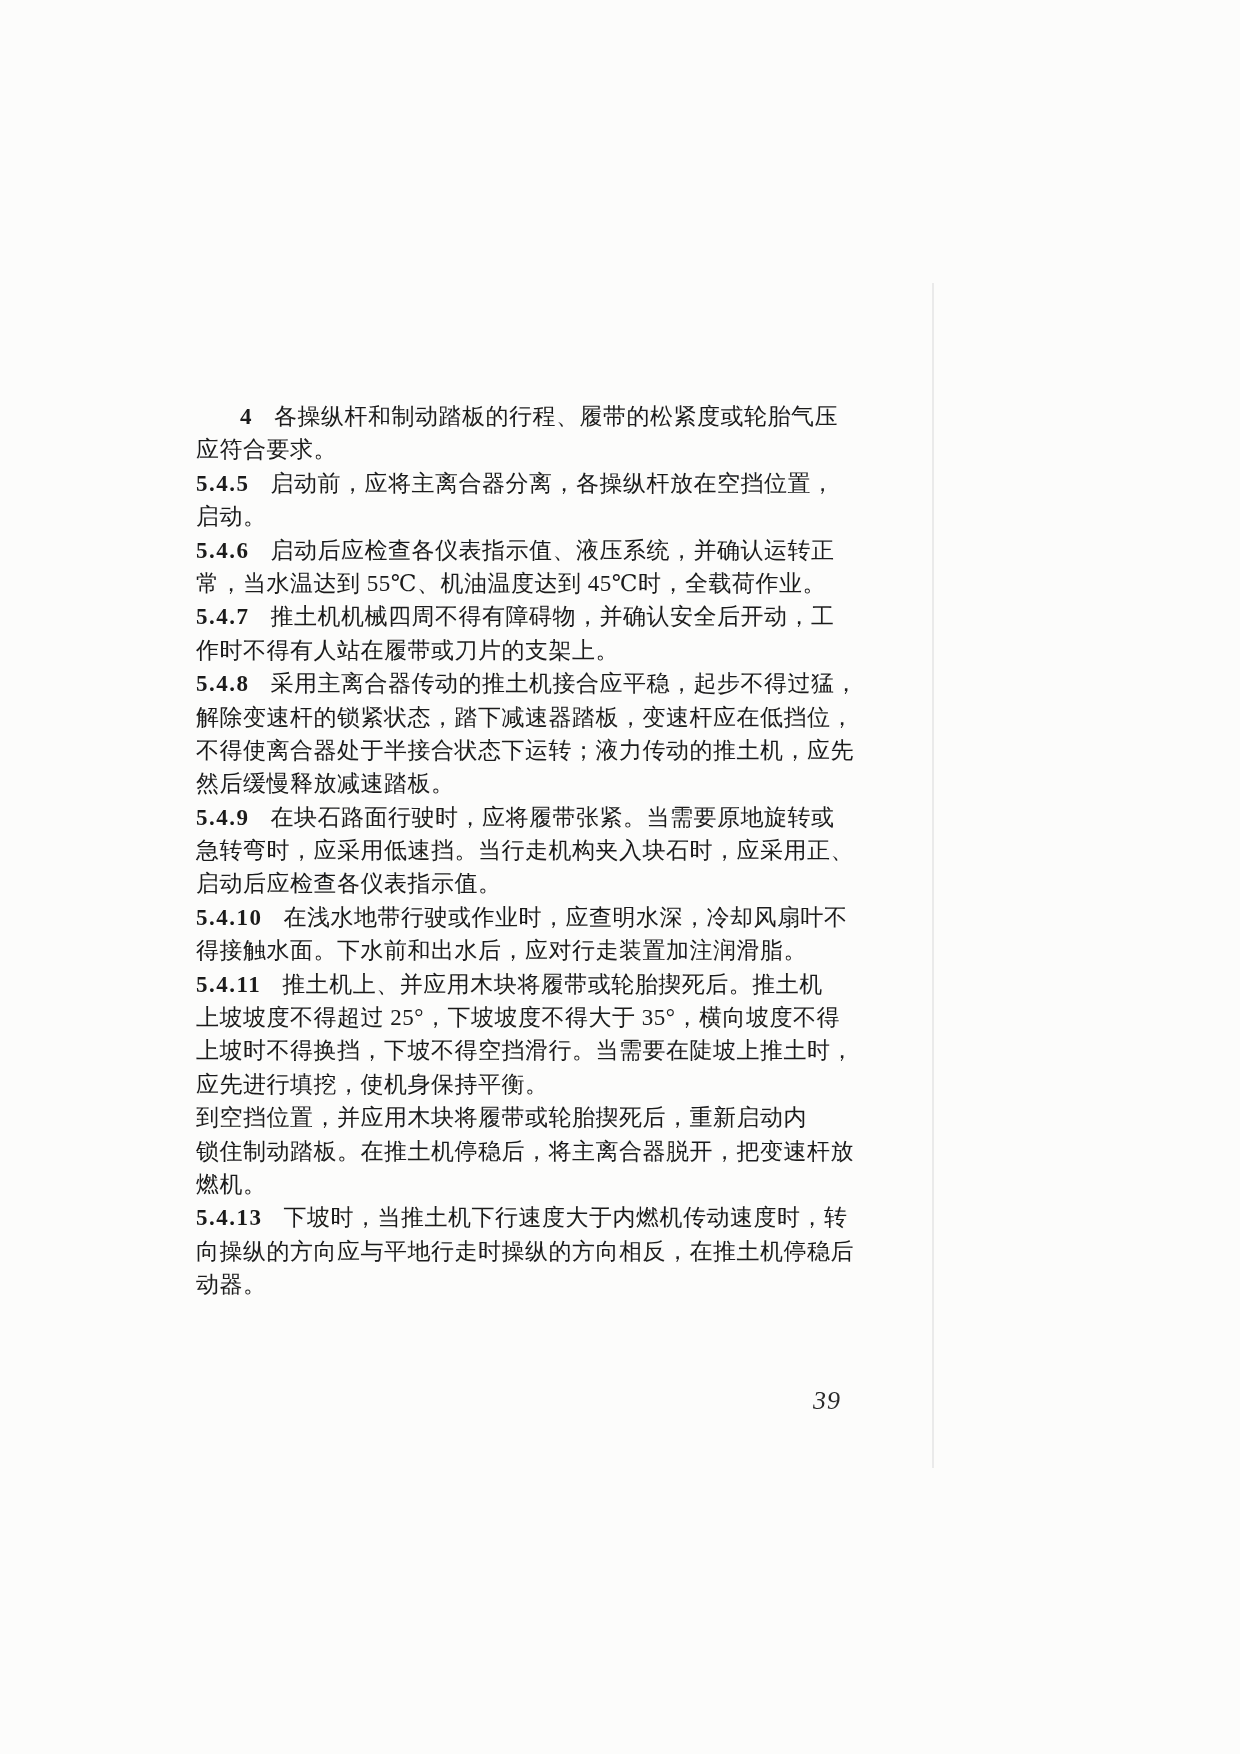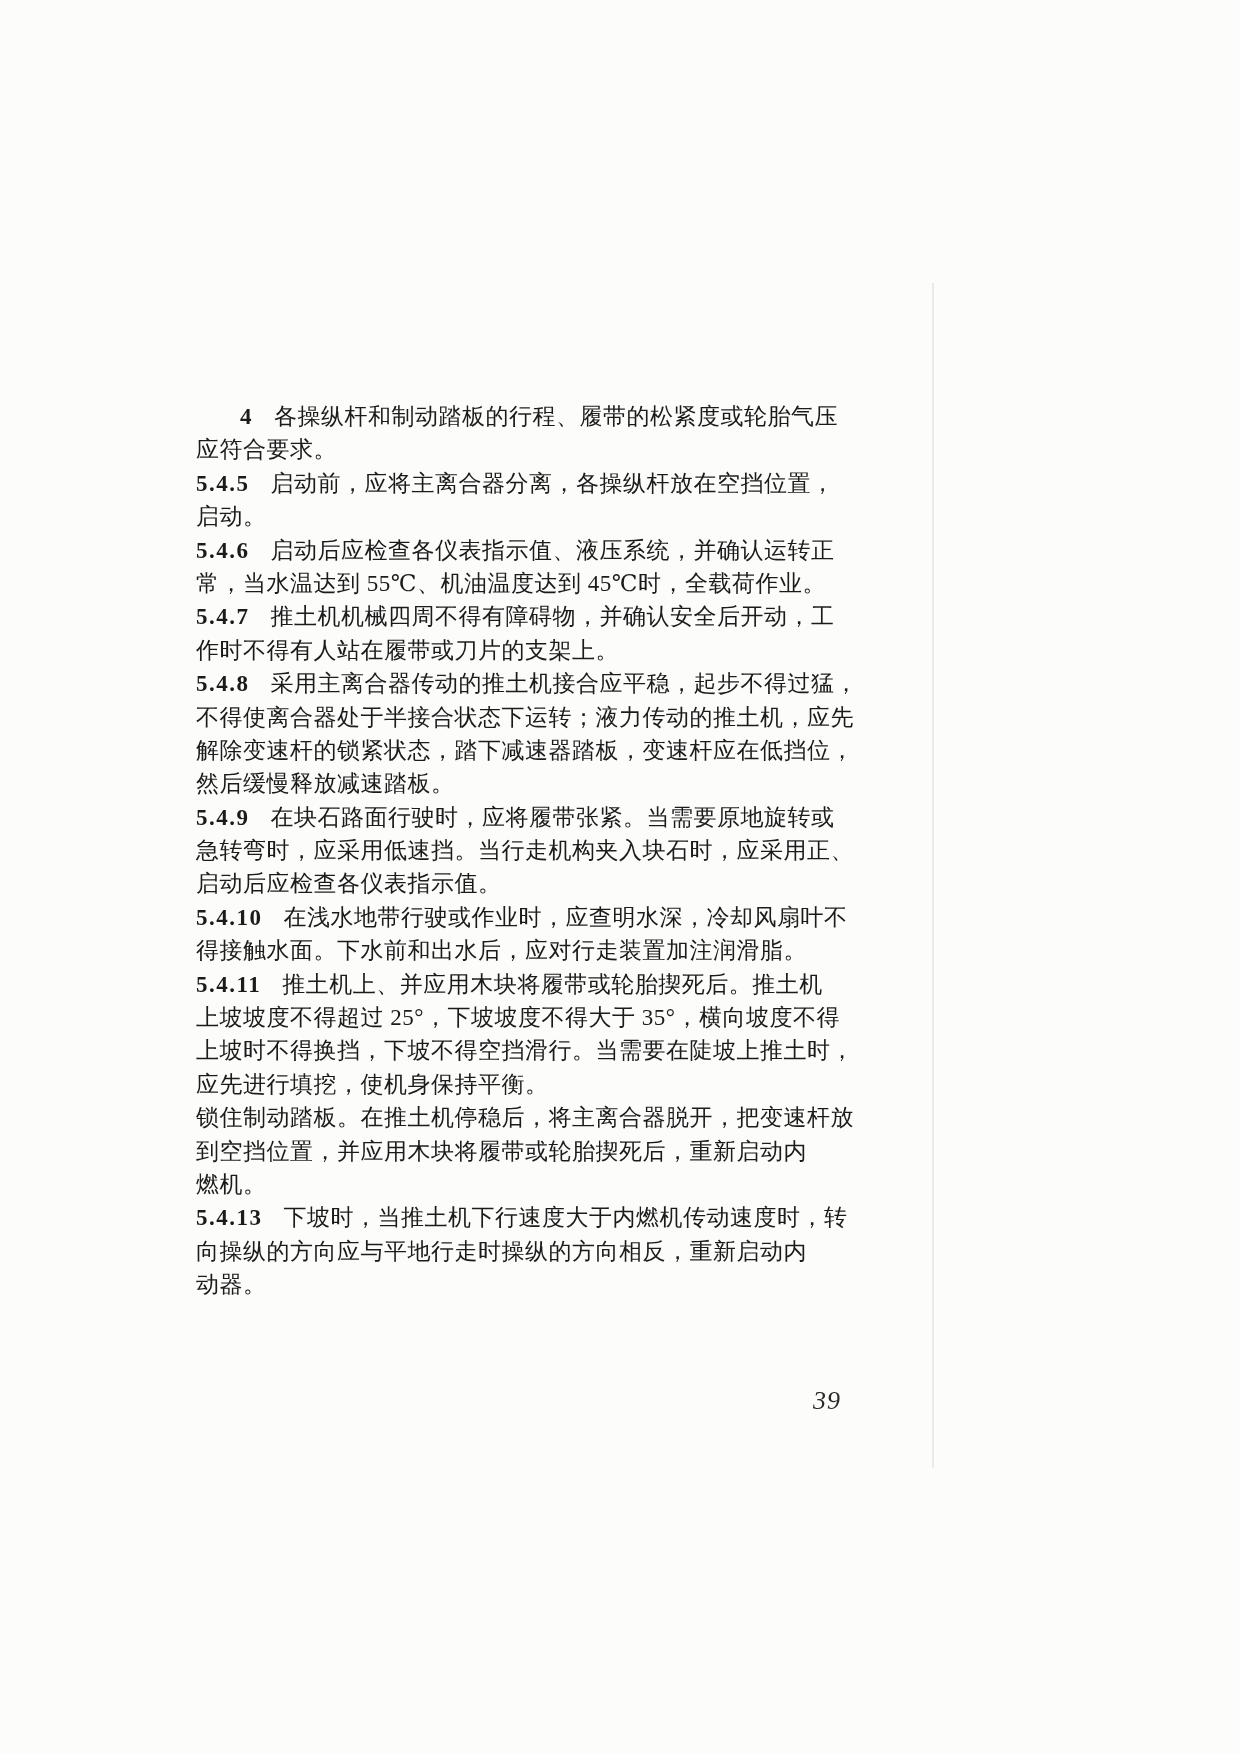--- a/index.html
+++ b/index.html
@@ -70,34 +70,34 @@
   <div class="doc-body" id="doc-lines">
       <div class="line indent-first"><span class="num">4</span><span>各操纵杆和制动踏板的行程、履带的松紧度或轮胎气压</span></div>
       <div class="line"><span>应符合要求。</span></div>
       <div class="line"><span class="num">5.4.5</span><span>启动前，应将主离合器分离，各操纵杆放在空挡位置，</span></div>
       <div class="line"><span>启动。</span></div>
       <div class="line"><span class="num">5.4.6</span><span>启动后应检查各仪表指示值、液压系统，并确认运转正</span></div>
       <div class="line"><span>常，当水温达到 55℃、机油温度达到 45℃时，全载荷作业。</span></div>
       <div class="line"><span class="num">5.4.7</span><span>推土机机械四周不得有障碍物，并确认安全后开动，工</span></div>
       <div class="line"><span>作时不得有人站在履带或刀片的支架上。</span></div>
       <div class="line"><span class="num">5.4.8</span><span>采用主离合器传动的推土机接合应平稳，起步不得过猛，</span></div>
+      <div class="line"><span>解除变速杆的锁紧状态，踏下减速器踏板，变速杆应在低挡位，</span></div>
       <div class="line"><span>不得使离合器处于半接合状态下运转；液力传动的推土机，应先</span></div>
-      <div class="line"><span>解除变速杆的锁紧状态，踏下减速器踏板，变速杆应在低挡位，</span></div>
       <div class="line"><span>然后缓慢释放减速踏板。</span></div>
       <div class="line"><span class="num">5.4.9</span><span>在块石路面行驶时，应将履带张紧。当需要原地旋转或</span></div>
       <div class="line"><span>急转弯时，应采用低速挡。当行走机构夹入块石时，应采用正、</span></div>
       <div class="line"><span>启动后应检查各仪表指示值。</span></div>
       <div class="line"><span class="num">5.4.10</span><span>在浅水地带行驶或作业时，应查明水深，冷却风扇叶不</span></div>
       <div class="line"><span>得接触水面。下水前和出水后，应对行走装置加注润滑脂。</span></div>
       <div class="line"><span class="num">5.4.11</span><span>推土机上、并应用木块将履带或轮胎揳死后。推土机</span></div>
       <div class="line"><span>上坡坡度不得超过 25°，下坡坡度不得大于 35°，横向坡度不得</span></div>
       <div class="line"><span>上坡时不得换挡，下坡不得空挡滑行。当需要在陡坡上推土时，</span></div>
       <div class="line"><span>应先进行填挖，使机身保持平衡。</span></div>
+      <div class="line"><span>到空挡位置，并应用木块将履带或轮胎揳死后，重新启动内</span></div>
       <div class="line"><span>锁住制动踏板。在推土机停稳后，将主离合器脱开，把变速杆放</span></div>
-      <div class="line"><span>到空挡位置，并应用木块将履带或轮胎揳死后，重新启动内</span></div>
       <div class="line"><span>燃机。</span></div>
       <div class="line"><span class="num">5.4.13</span><span>下坡时，当推土机下行速度大于内燃机传动速度时，转</span></div>
-      <div class="line"><span>向操纵的方向应与平地行走时操纵的方向相反，重新启动内</span></div>
+      <div class="line"><span>向操纵的方向应与平地行走时操纵的方向相反，在推土机停稳后</span></div>
       <div class="line"><span>动器。</span></div>
     </div>
 
   <div class="page-number">39</div>
 </div>
 
 </body></html>

